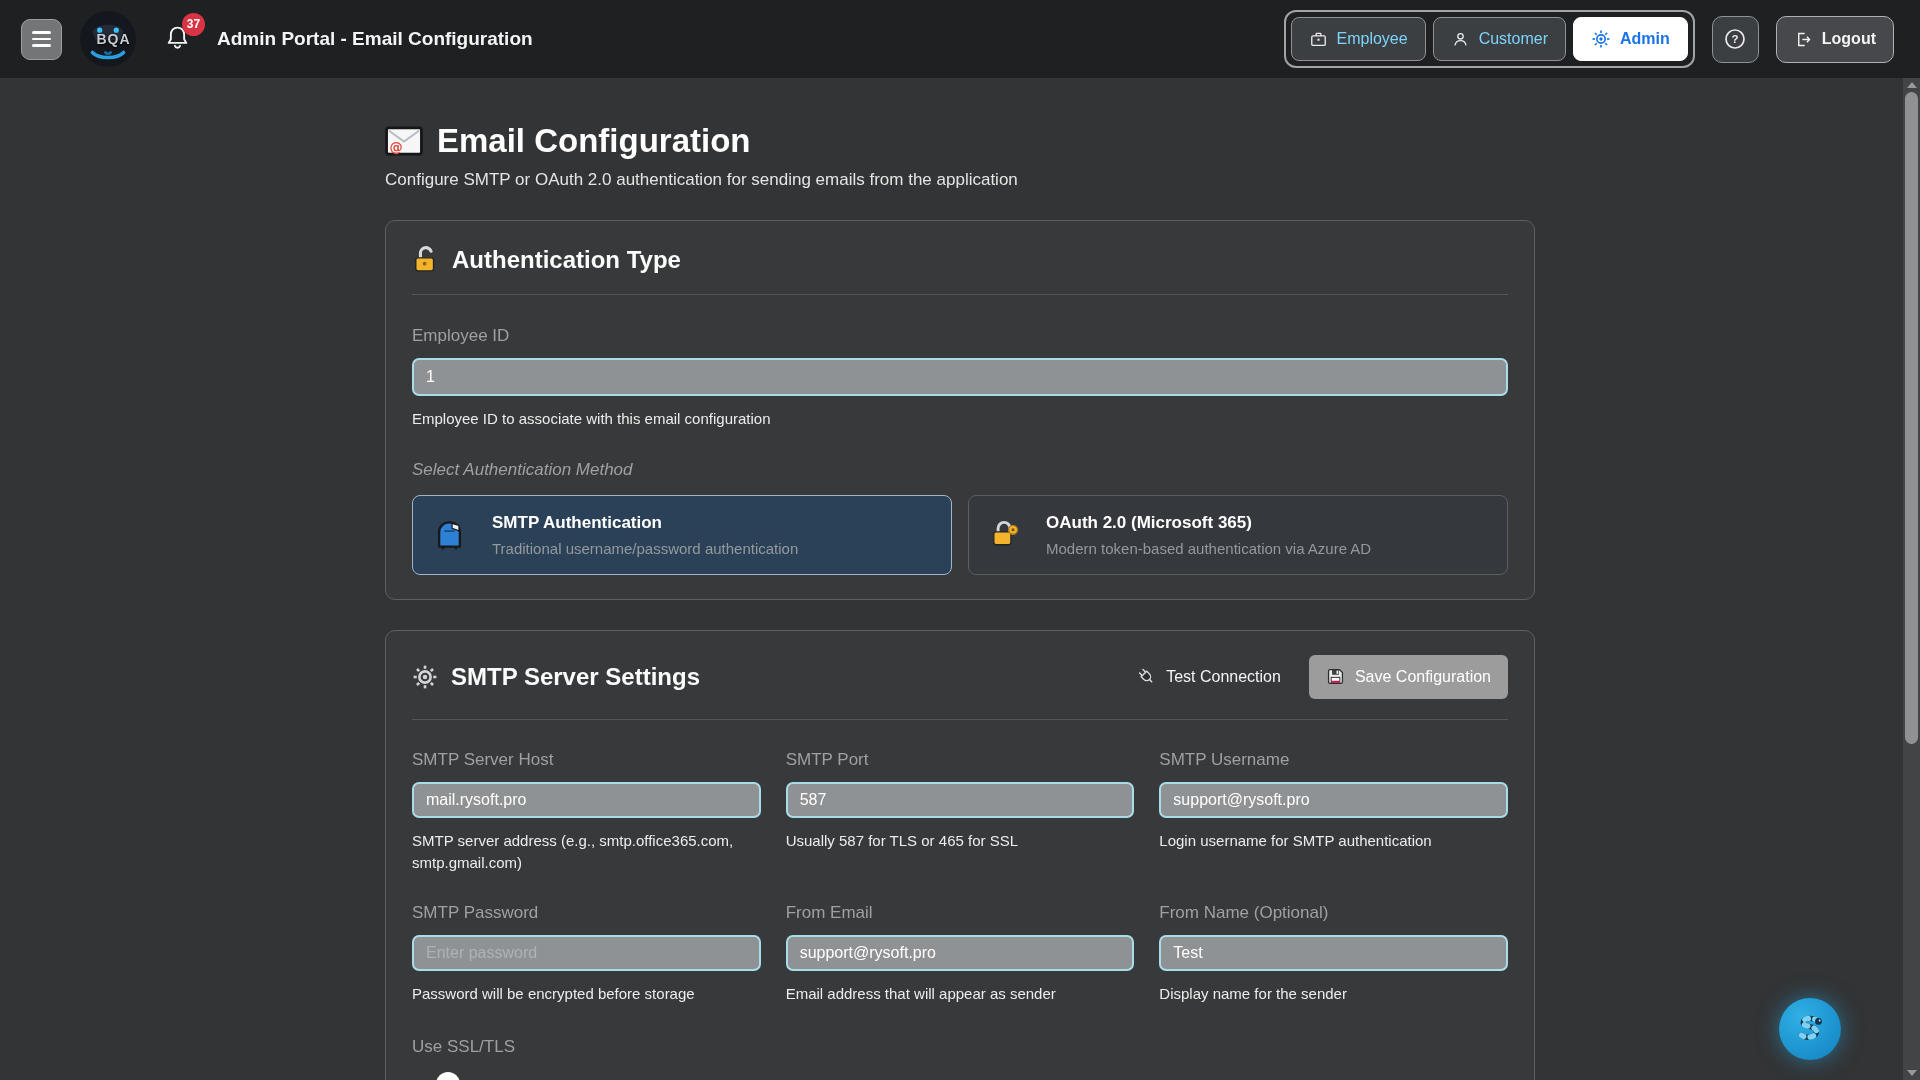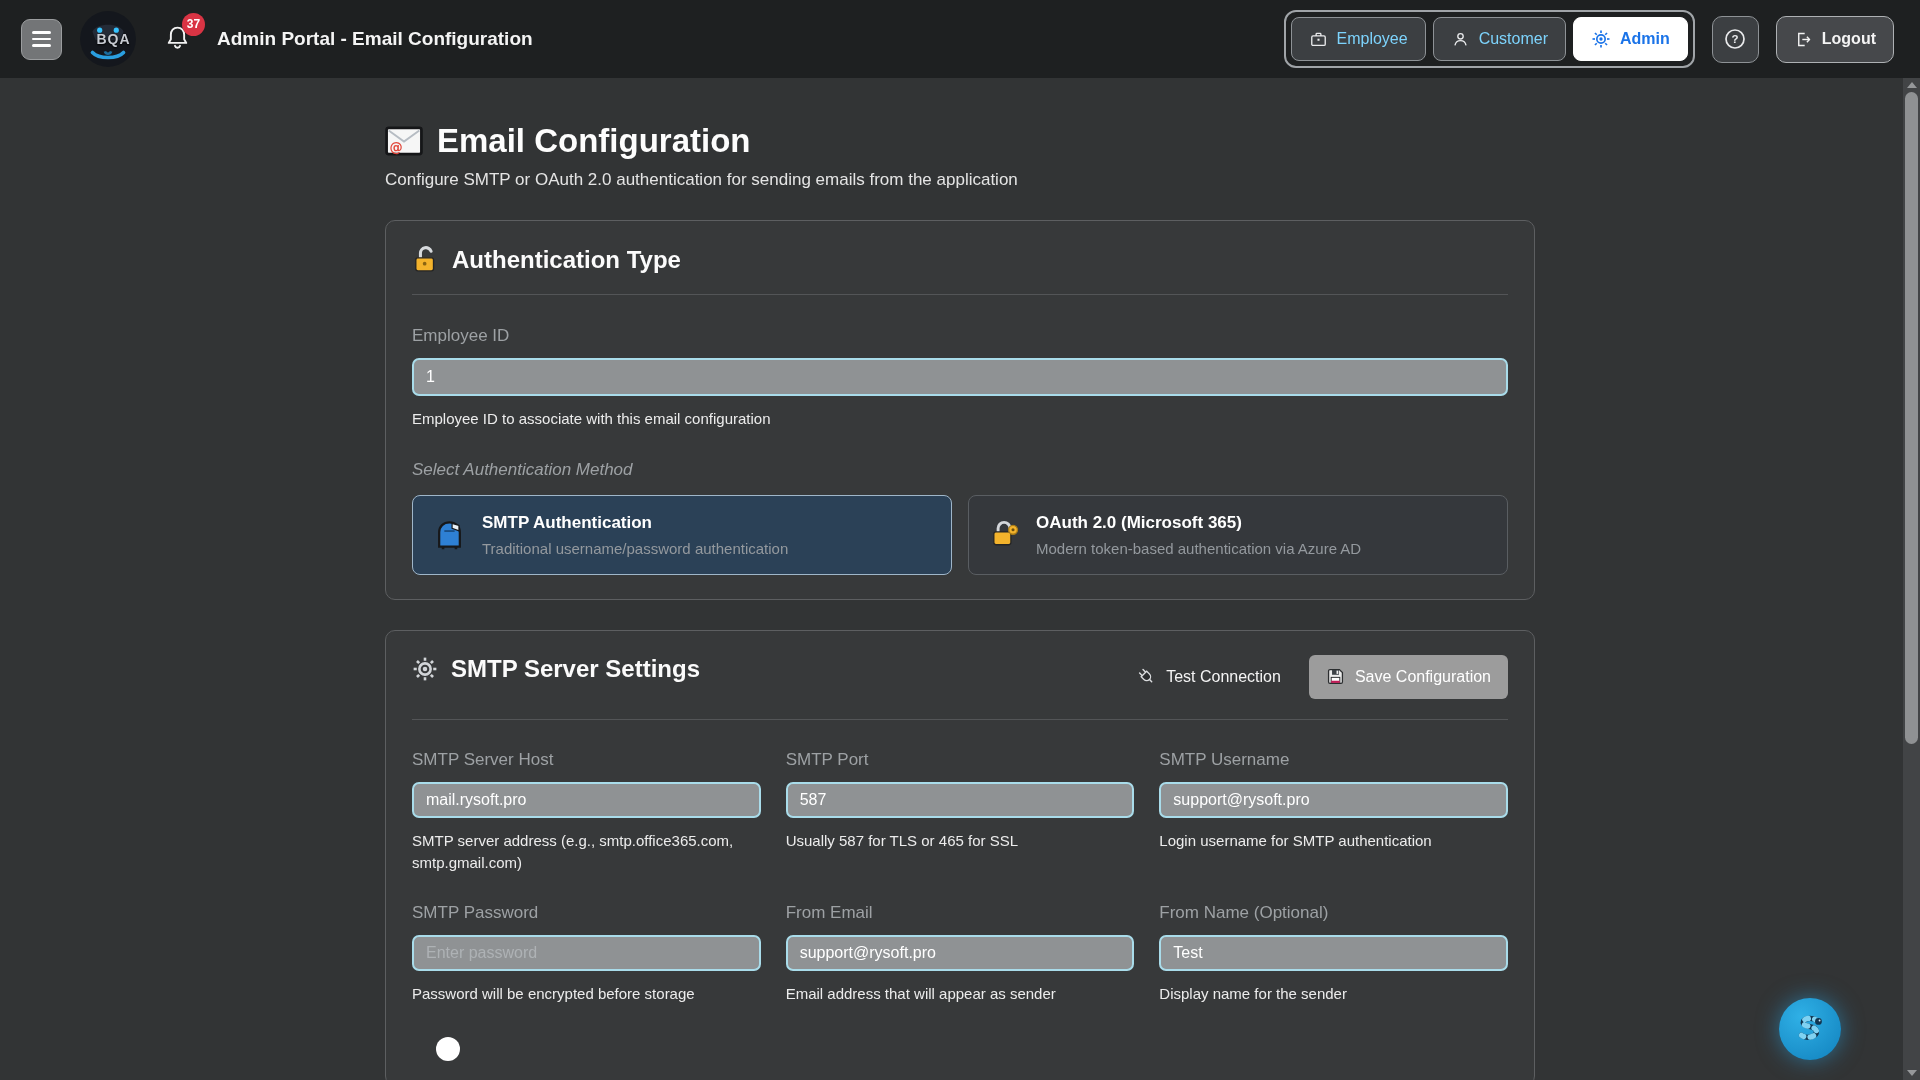--- a/index.html
+++ b/index.html
@@ -64,40 +64,40 @@
     margin-top:44px; display:flex; align-items:center; gap:14px;
     font-size:33px; font-weight:bold; color:#fdfdfd;
   }
   .page-subtitle { margin-top:10px; font-size:17px; color:#e4e4e4; }
 
   .card {
     margin-top:30px; background:#37393a; border:1px solid #5d5f61;
     border-radius:10px; padding:24px 26px;
   }
   .card-head {
-    display:flex; align-items:flex-start; justify-content:space-between;
+    display:flex; align-items:center; justify-content:space-between;
     padding-bottom:20px; border-bottom:1px solid #535557;
   }
   .card-title { display:flex; align-items:center; gap:13px; font-size:24px; font-weight:bold; color:#fbfbfb; }
 
   .field-label { font-size:17px; color:#9da1a4; }
   .text-input {
     width:100%; height:38px; margin-top:12px; background:#8f9294;
     border:2px solid #a9dcea; border-radius:7px; color:#fff; font-size:16px;
     padding:0 12px; font-family:inherit; outline:none;
   }
   .text-input::placeholder { color:#aeb2b5; }
   .helper { margin-top:12px; font-size:15px; color:#ececec; line-height:1.45; }
 
   .auth-body { padding-top:31px; }
   .method-label { margin-top:30px; font-size:17px; color:#9da1a4;font-style:italic; }
   .methods { display:flex; gap:16px; margin-top:15px; }
   .method {
     flex:1; border-radius:8px; padding:17px 21px; display:flex; align-items:center;
-    gap:17px; cursor:pointer;
+    gap:27px; cursor:pointer;
   }
   .method.selected { background:#2b4157; border:1px solid #9fb6c9; }
   .method.unselected { background:#35383c; border:1px solid #5a5e62; }
   .method-title { font-size:17px; font-weight:bold; color:#ffffff; }
   .method-desc { margin-top:7px; font-size:15px; color:#94999e; }
 
   .actions { display:flex; align-items:center; gap:28px; }
   .test-btn {
     display:flex; align-items:center; gap:10px; background:transparent; border:none;
     color:#f4f4f4; font-size:16px; cursor:pointer; font-family:inherit;
@@ -358,20 +358,21 @@
         <div class="helper">Email address that will appear as sender</div>
       </div>
       <div>
         <div class="field-label">From Name (Optional)</div>
         <input class="text-input" type="text" value="Test" style="">
         <div class="helper">Display name for the sender</div>
       </div>
     </div>
 
     <div class="ssl-block">
+      <div class="field-label">Use SSL/TLS</div>
       <div class="toggle-knob"></div>
 
     </div>
   </div>
 </div>
 
 <div class="chat-fab">
   <svg viewBox="0 0 36 36" width="38" height="38">
     <path d="M25.5 10.5c-6-4.5-14.5-2.5-14 1.6.6 4.7 12.2 2.4 12.6 8 .4 5.2-8.6 7.6-14.1 3.9" fill="none" stroke="#12354f" stroke-width="5" stroke-linecap="round"></path>
     <path d="M25.5 10.5c-6-4.5-14.5-2.5-14 1.6.6 4.7 12.2 2.4 12.6 8 .4 5.2-8.6 7.6-14.1 3.9" fill="none" stroke="#7fd2f2" stroke-width="5" stroke-linecap="round" stroke-dasharray="3.5 6"></path>

